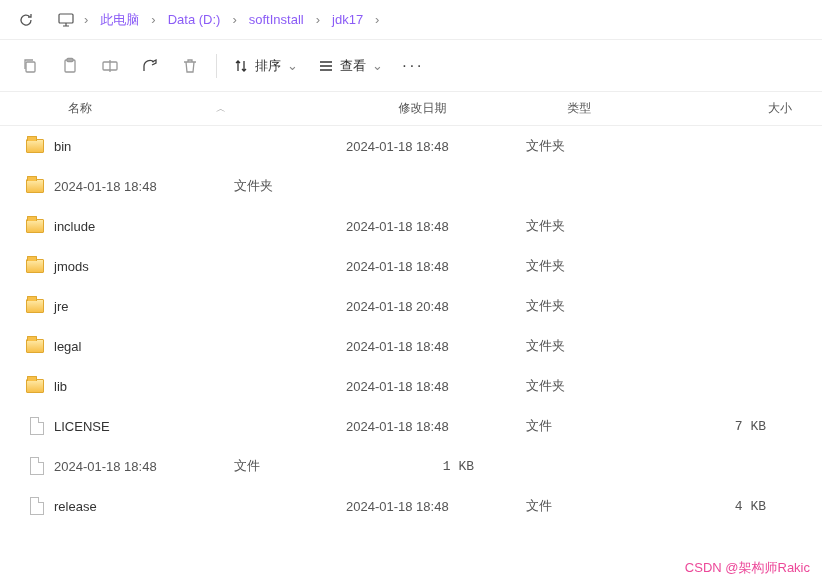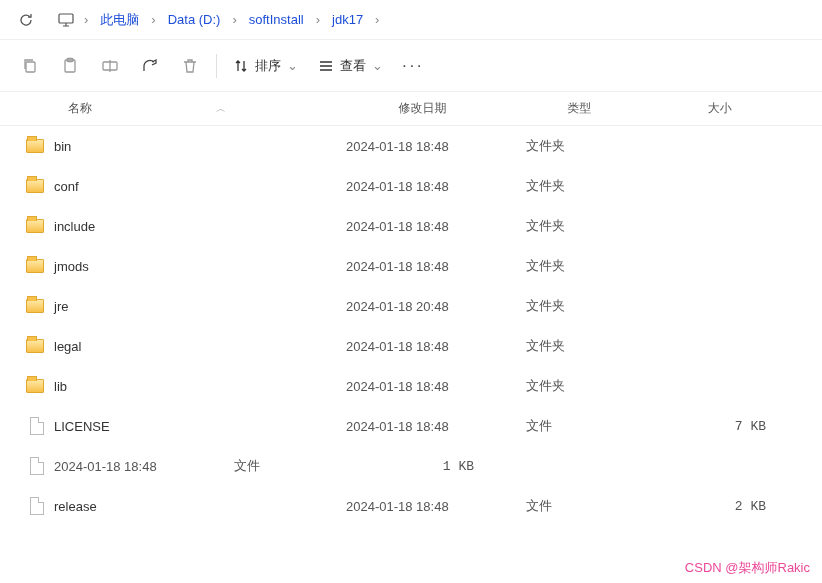--- a/index.html
+++ b/index.html
@@ -26,21 +26,21 @@
       display: flex; align-items: center; justify-content: center;
       color: #555;
     }
     .breadcrumb {
       display: flex; align-items: center; gap: 2px;
       flex: 1;
       padding-left: 8px;
     }
     .crumb {
       padding: 4px 8px;
-      color: #1d4ed8;
+      color: #8b5cf6;
       white-space: nowrap;
     }
     .crumb-sep { color: #888; padding: 0 2px; }
     .toolbar {
       display: flex;
       align-items: center;
       height: 52px;
       padding: 0 10px;
       border-bottom: 1px solid #eee;
     }
@@ -61,21 +61,21 @@
       display: flex;
       align-items: center;
       height: 34px;
       border-bottom: 1px solid #eee;
       color: #555;
       font-size: 12px;
     }
     .col-name { width: 375px; padding-left: 68px; display:flex; align-items:center; gap:8px;}
     .col-date { width: 180px; margin-left: 43px; }
     .col-type { width: 150px; }
-    .col-size { width: 120px; padding-right: 30px; font-family: Liberation Mono, monospace;}
+    .col-size { width: 120px; text-align: right; padding-right: 30px; font-family: Liberation Mono, monospace;}
     .sort-indicator {
       position: absolute;
       left: 216px;
       color: #888;
       font-size: 10px;
     }
     .file-list { }
     .file-row {
       display: flex;
       align-items: center;
@@ -227,21 +227,20 @@
       </div>
       <div class="name-cell">bin</div>
       <div class="date-cell">2024-01-18 18:48</div>
       <div class="type-cell">文件夹</div>
       <div class="size-cell"></div>
     </div>
     <div class="file-row">
       <div class="icon-cell">
         <div class="folder-icon"></div>
       </div>
-      <div class="name-cell">conf</div>
       <div class="date-cell">2024-01-18 18:48</div>
       <div class="type-cell">文件夹</div>
       <div class="size-cell"></div>
     </div>
     <div class="file-row">
       <div class="icon-cell">
         <div class="folder-icon"></div>
       </div>
       <div class="name-cell">include</div>
       <div class="date-cell">2024-01-18 18:48</div>
@@ -301,17 +300,17 @@
       <div class="type-cell">文件</div>
       <div class="size-cell">1 KB</div>
     </div>
     <div class="file-row">
       <div class="icon-cell">
         <div class="file-icon"></div>
       </div>
       <div class="name-cell">release</div>
       <div class="date-cell">2024-01-18 18:48</div>
       <div class="type-cell">文件</div>
-      <div class="size-cell">2 KB</div>
+      <div class="size-cell">4 KB</div>
     </div>
   </div>
 
 <div class="watermark">CSDN @架构师Rakic</div>
 
 </body></html>

